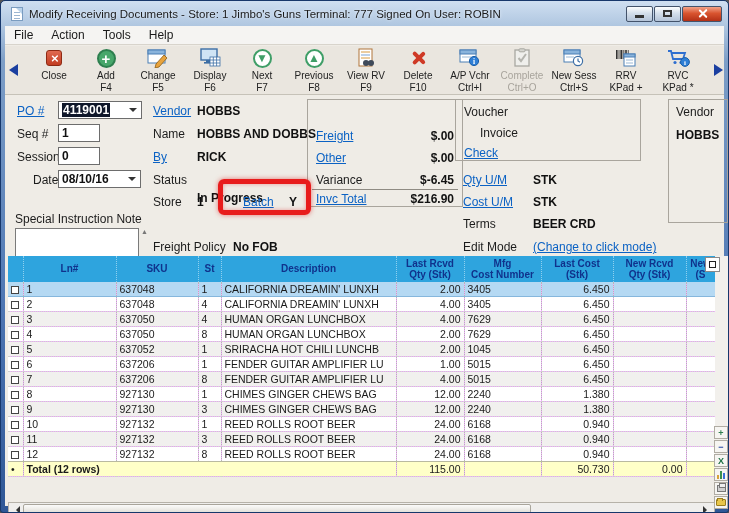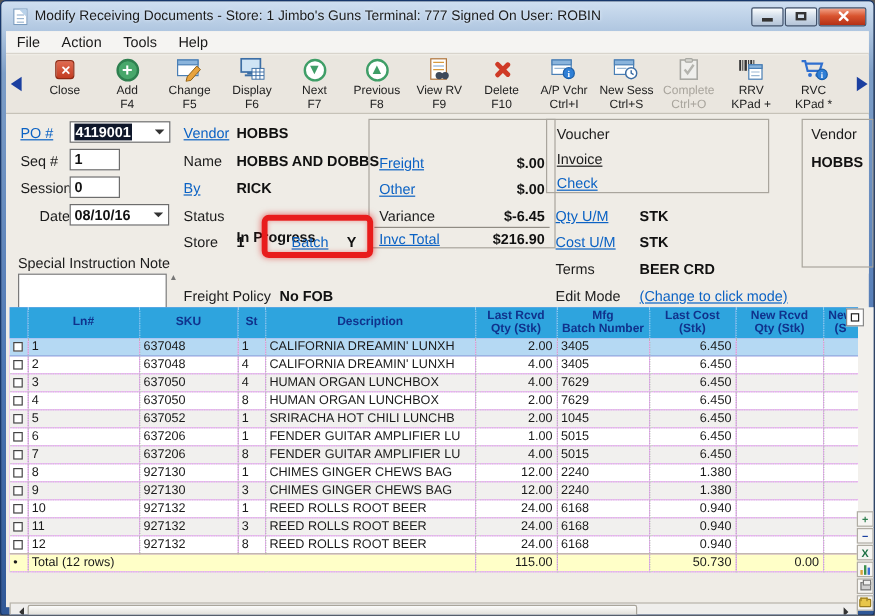--- a/index.html
+++ b/index.html
@@ -73,21 +73,21 @@
   table.grid { border-collapse:collapse; table-layout:fixed; width:707px; background:#f0abfc; }
   table.grid th { background:#2ea4de; color:#10328c; font-weight:bold; font-size:10px; line-height:11.5px;
                   height:26px; white-space:pre-line; border-right:1px dotted #8fd0ef; padding:0 2px; vertical-align:middle; }
   table.grid td { height:14.6px; font-size:10.5px; line-height:14px; color:#1a1a1a; padding:0 3px;
                   border-right:1px dotted #b7b7b7; border-bottom:1px dotted #cfcfcf; overflow:hidden; white-space:nowrap; }
   tr.r-even td { background:#ffffff; } tr.r-odd td { background:#f1f0ee; }
   tr.selected td { background:#b5d9f3 !important; border-bottom:1px solid #86b7dd; }
   td.num, th.num { text-align:right; }
   .cb { display:inline-block; width:8px; height:8px; border:1.4px solid #444; background:#fff; vertical-align:middle; }
   tfoot td { background:#ffffc8; font-size:10.5px; height:17px; border-top:1px solid #b9b9a0; }
-  tfoot .tlabel { font-weight:normal; }
+  tfoot .tlabel { font-weight:bold; }
   
   .rstrip { position:absolute; left:710px; top:230px; width:14px; height:245px; background:#f2f0ec; }
   .corner-btn { position:absolute; left:700px; top:231px; width:15px; height:15px; background:#fff; border:1px solid #8a8a8a;
                 display:flex; align-items:center; justify-content:center; z-index:5; }
   .corner-btn .sq { width:7px; height:7px; border:1.6px solid #222; }
   .side-tools { position:absolute; left:709px; top:400px; width:15px; display:flex; flex-direction:column; gap:1px; z-index:6; }
   .stool { width:14px; height:13px; background:#f6f5f2; border:1px solid #b0aca3; display:flex; align-items:center; justify-content:center;
            font-size:9px; font-weight:bold; color:#2e7f4f; }
   .stool.minus { color:#1a3fa0; }
   .stool.excel { color:#1e7145; font-size:9px; }
@@ -224,43 +224,43 @@
                 <rect x="1" y="2" width="16" height="12" fill="#fff" stroke="#4a7fb5"></rect>
                 <rect x="1" y="2" width="16" height="4" fill="#8ab4dc" stroke="#4a7fb5"></rect>
                 <line x1="3" y1="9" x2="12" y2="9" stroke="#9bb8d4"></line>
                 <circle cx="15" cy="13" r="4.6" fill="#2f7fd6" stroke="#1c5fa8"></circle>
                 <text x="15" y="16" font-size="7.5" font-family="serif" font-weight="bold" fill="#fff" text-anchor="middle">i</text>
               </svg>
           </span>
           <span class="lbl">A/P Vchr</span>
           <span class="lbl">Ctrl+I</span>
         </div>
+        <div class="tbtn disabled">
+          <span class="ico">
+            <svg width="18" height="20" viewBox="0 0 18 20">
+                <rect x="2" y="2" width="14" height="16" fill="#efefec" stroke="#a8a8a2" stroke-width="1.3"></rect>
+                <rect x="6" y="0.8" width="6" height="3" rx="1" fill="#d6d6d0" stroke="#a8a8a2"></rect>
+                <path d="M5.5 10 L8 13 L13 6" fill="none" stroke="#b4b4ae" stroke-width="2"></path>
+              </svg>
+          </span>
+          <span class="lbl">Complete</span>
+          <span class="lbl">Ctrl+O</span>
+        </div>
         <div class="tbtn">
           <span class="ico">
             <svg width="22" height="20" viewBox="0 0 22 20">
                 <rect x="1" y="2" width="16" height="12" fill="#fff" stroke="#4a7fb5"></rect>
                 <rect x="1" y="2" width="16" height="4" fill="#8ab4dc" stroke="#4a7fb5"></rect>
                 <line x1="3" y1="9" x2="11" y2="9" stroke="#9bb8d4"></line>
                 <circle cx="15" cy="13" r="4.6" fill="#fff" stroke="#3c6ea5" stroke-width="1.2"></circle>
                 <path d="M15 10.5 L15 13 L17 14.2" fill="none" stroke="#3c6ea5" stroke-width="1.2"></path>
               </svg>
           </span>
           <span class="lbl">New Sess</span>
           <span class="lbl">Ctrl+S</span>
-        </div>
-        <div class="tbtn disabled">
-          <span class="ico">
-            <svg width="18" height="20" viewBox="0 0 18 20">
-                <rect x="2" y="2" width="14" height="16" fill="#efefec" stroke="#a8a8a2" stroke-width="1.3"></rect>
-                <rect x="6" y="0.8" width="6" height="3" rx="1" fill="#d6d6d0" stroke="#a8a8a2"></rect>
-                <path d="M5.5 10 L8 13 L13 6" fill="none" stroke="#b4b4ae" stroke-width="2"></path>
-              </svg>
-          </span>
-          <span class="lbl">Complete</span>
-          <span class="lbl">Ctrl+O</span>
         </div>
         <div class="tbtn">
           <span class="ico">
             <svg width="22" height="20" viewBox="0 0 22 20">
                 <g fill="#333">
                   <rect x="1" y="2" width="1.6" height="9"></rect>
                   <rect x="3.6" y="2" width="0.8" height="9"></rect>
                   <rect x="5.4" y="2" width="2" height="9"></rect>
                   <rect x="8.4" y="2" width="0.9" height="9"></rect>
                   <rect x="10.2" y="2" width="1.6" height="9"></rect>
@@ -347,21 +347,21 @@
           </div>
         <div class="m-sep"></div>
         <div class="m-row" style="top:92px;">
             <span class="lnk">Invc Total</span>
             <span class="bold">$216.90</span>
           </div>
       </div>
 
       <div class="vbox">
         <span class="abs" style="left:8px; top:5px;">Voucher</span>
-        <span class="abs" style="left:8px; top:26px;text-decoration:underline;">Invoice</span>
+        <span class="abs" style="left:24px; top:26px;">Invoice</span>
         <span class="abs lnk" style="left:8px; top:46px;">Check</span>
       </div>
       <span class="abs lnk" style="left:458px; top:77px;">Qty U/M</span>
       <span class="abs bold" style="left:528px; top:77px;">STK</span>
       <span class="abs lnk" style="left:458px; top:99px;">Cost U/M</span>
       <span class="abs bold" style="left:528px; top:99px;">STK</span>
       <span class="abs" style="left:458px; top:121px;">Terms</span>
       <span class="abs bold" style="left:528px; top:121px;">BEER CRD</span>
       <span class="abs" style="left:458px; top:144px;">Edit Mode</span>
       <span class="abs lnk" style="left:528px; top:144px;">(Change to click mode)</span>
@@ -389,21 +389,21 @@
         <thead>
           <tr>
             <th></th>
             <th>Ln#</th>
             <th>SKU</th>
             <th>St</th>
             <th>Description</th>
             <th>Last Rcvd
 Qty (Stk)</th>
             <th>Mfg
-Batch Number</th>
+Cost Number</th>
             <th>Last Cost
 (Stk)</th>
             <th>New Rcvd
 Qty (Stk)</th>
             <th>New
 (S</th>
           </tr>
         </thead>
         <tbody>
             <tr class="r-odd selected">

